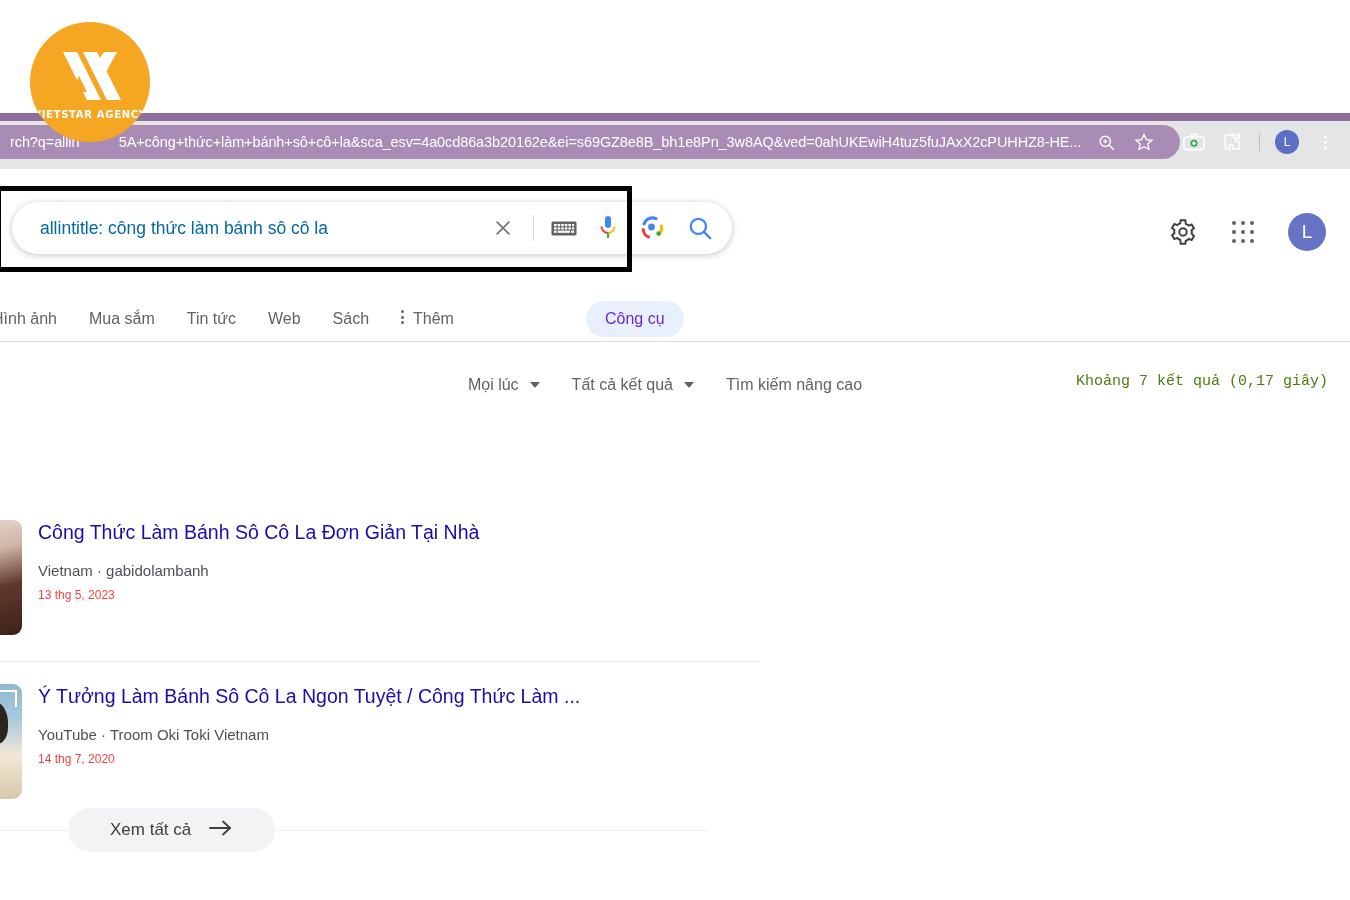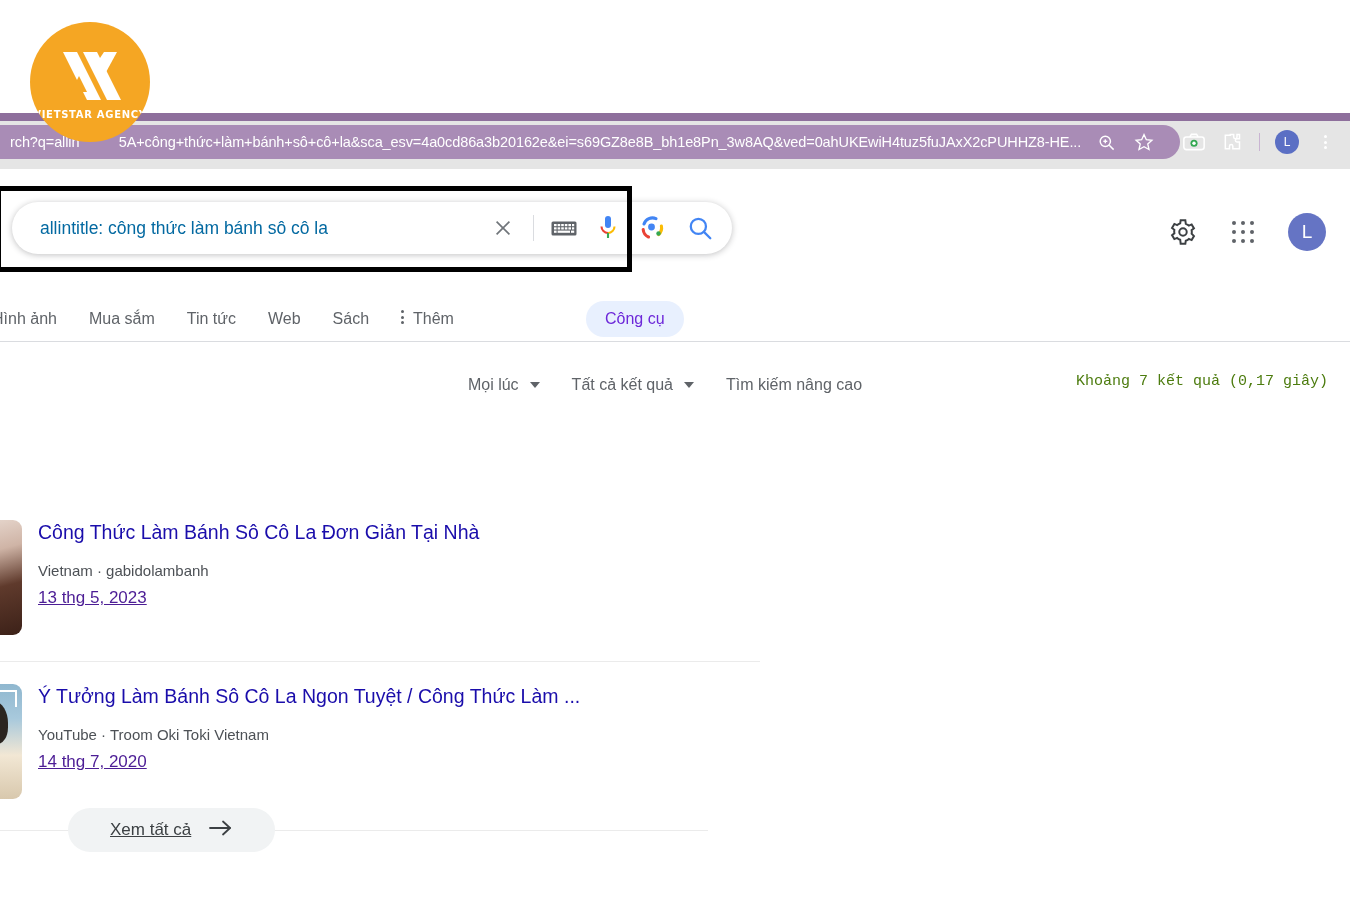--- a/index.html
+++ b/index.html
@@ -169,34 +169,33 @@
   .r-body { flex:1; min-width:0; }
   .r-title {
     font-size:19.5px; color:#1a0dab; line-height:1.3; margin-bottom:17px;
     font-family:"Liberation Sans", sans-serif; cursor:pointer;
     white-space:nowrap; overflow:hidden;
   }
   .r-source {
     font-size:15px; color:#4d5156; margin-bottom:9px;
     font-family:"Liberation Sans", sans-serif;
   }
-  .r-date { font-size:17px; color:#4c1d95; font-family:"Liberation Sans", sans-serif;text-decoration:underline; }
+  .r-date { font-size:12px; color:#ef4444; font-family:"Liberation Sans", sans-serif; }
 
   
   .seeall-wrap {
     position:absolute; left:0; top:808px; width:708px; height:44px;
     display:flex; align-items:center;
   }
   .seeall-rule { position:absolute; left:0; top:22px; width:708px; height:1px; background:#ebebeb; }
   .seeall-btn {
     position:relative; margin-left:68px; background:#f1f3f4; border-radius:22px;
     height:44px; padding:17px 42px; display:flex; align-items:center; gap:18px;
     font-size:17px; color:#3c4043; cursor:pointer; z-index:2;
     font-family:"Liberation Sans", sans-serif;
-    text-decoration:underline;
   }
 </style>
 </head>
 <body>
 
 <div class="page">
 
   <div class="top-white"></div>
 
   <div class="browser-bar">

